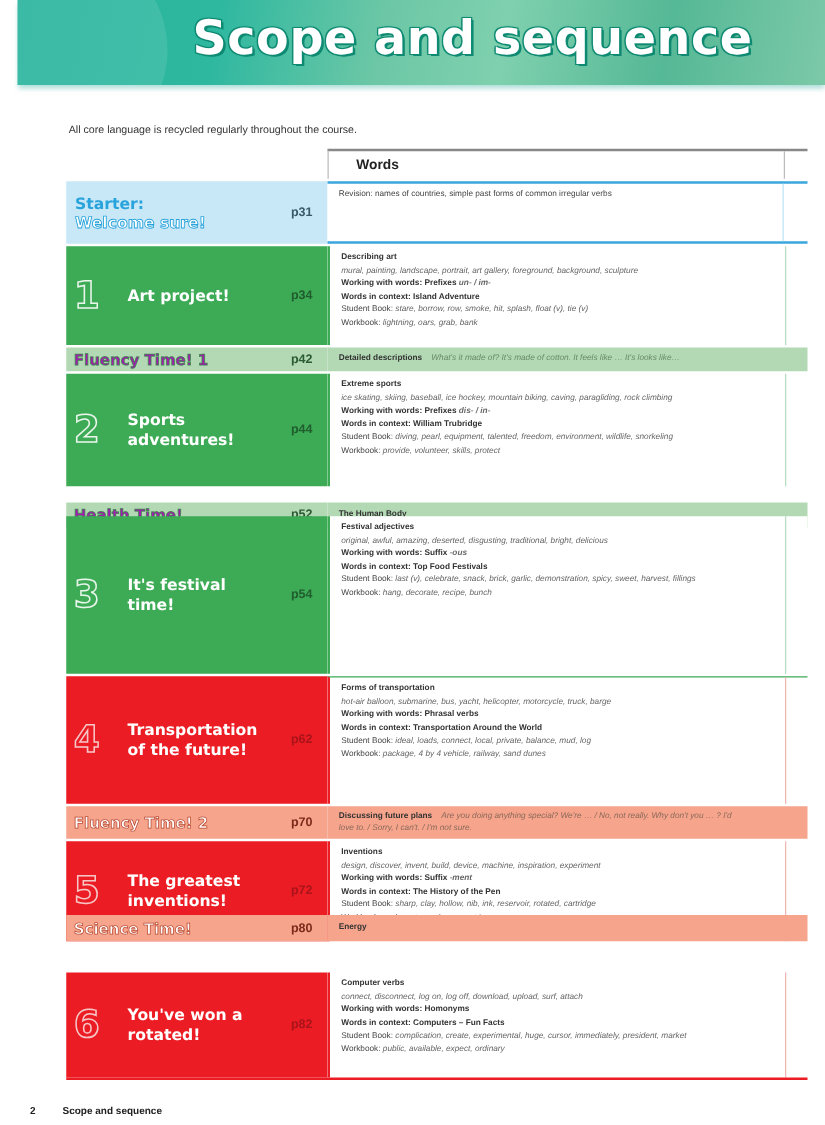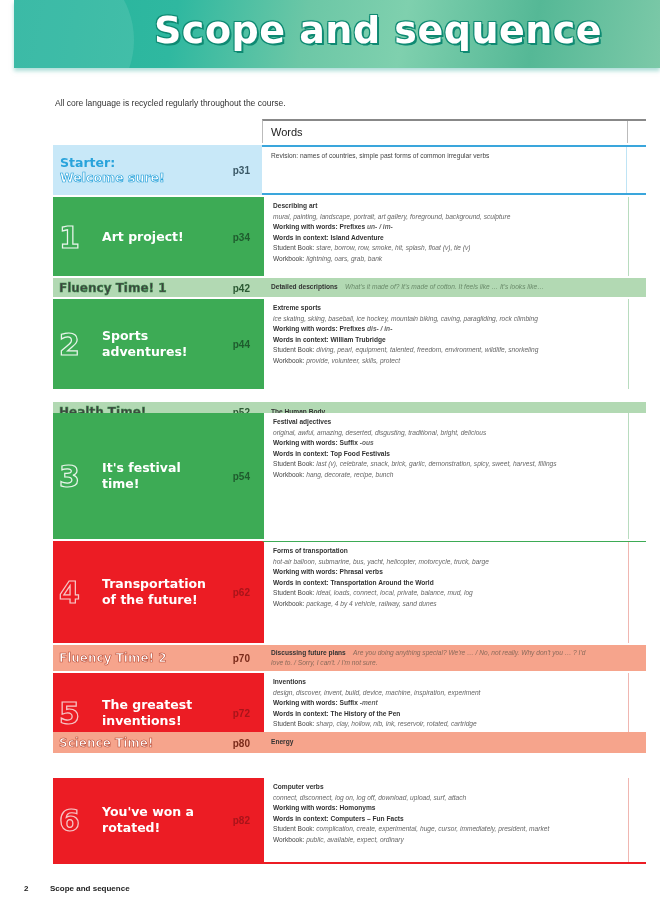--- a/index.html
+++ b/index.html
@@ -21,21 +21,21 @@
     font-family: "DejaVu Sans", sans-serif; font-weight: bold; font-size: 38px;
     color: #ffffff; letter-spacing: 0.5px;
     text-shadow: 0 0 2px #0f8a73, 2px 2px 0 #0f8a73, -1px -1px 0 #0f8a73, 1px -1px 0 #0f8a73, -1px 1px 0 #0f8a73;
   }
 
   .intro { position: absolute; left: 55px; top: 98px; font-size: 8.5px; color: #333; }
 
   .words-header {
     position: absolute; left: 262px; top: 119px; width: 384px; height: 24px;
     border-top: 2px solid #888; border-left: 1px solid #bbb;
-    font-weight: normal; font-size: 11px; color: #222; padding: 5px 0 0 8px;
+    font-weight: bold; font-size: 11px; color: #222; padding: 5px 0 0 22px;
   }
   .words-header .col-div { position: absolute; left: 364px; top: 0; width: 1px; height: 22px; background: #bbb; }
 
   .row { position: absolute; left: 53px; width: 593px; }
   .row .left {
     position: absolute; left: 0; top: 0; bottom: 0; width: 209px;
   }
   .row .right {
     position: absolute; left: 209px; top: 0; bottom: 0; right: 0;
     padding: 4px 0 0 9px; font-size: 6.6px; line-height: 10.5px; color: #444;
@@ -60,21 +60,21 @@
     position: absolute; left: 6px; top: 50%; transform: translateY(-50%);
     font-family: "DejaVu Sans", sans-serif; font-weight: bold; font-size: 12px; color: #ffffff;
   }
 
   .green .left { background: #3dab55; }
   .green .unit-num { color: #3dab55; -webkit-text-stroke: 1.2px #e8f5ea; text-shadow: 0 0 0 #1f6e33; }
   .green .unit-page { color: #1f5c2e; }
   .green .right { border-left: 2px solid #3dab55; }
   .green .right .vline { background: #b8dcbf; }
   .green-band .left, .green-band .right { background: #b2d9b3; }
-  .green-band .band-title { color: #404040; text-align: right; -webkit-text-stroke: 0.6px #3b8a4b; }
+  .green-band .band-title { color: #a21caf; text-align: right; -webkit-text-stroke: 0.6px #3b8a4b; }
   .green-band .unit-page { color: #2c5a33; }
 
   .red .left { background: #ec1c24; }
   .red .unit-num { color: #ec1c24; -webkit-text-stroke: 1.2px #f6c6c6; }
   .red .unit-page { color: #a8141a; }
   .red .right { border-left: 2px solid #ec1c24; }
   .red .right .vline { background: #f0b6b1; }
   .red-band .left, .red-band .right { background: #f6a48c; }
   .red-band .band-title { color: #ffffff; -webkit-text-stroke: 0.6px #b9462f; }
   .red-band .unit-page { color: #7a2a1a; }

